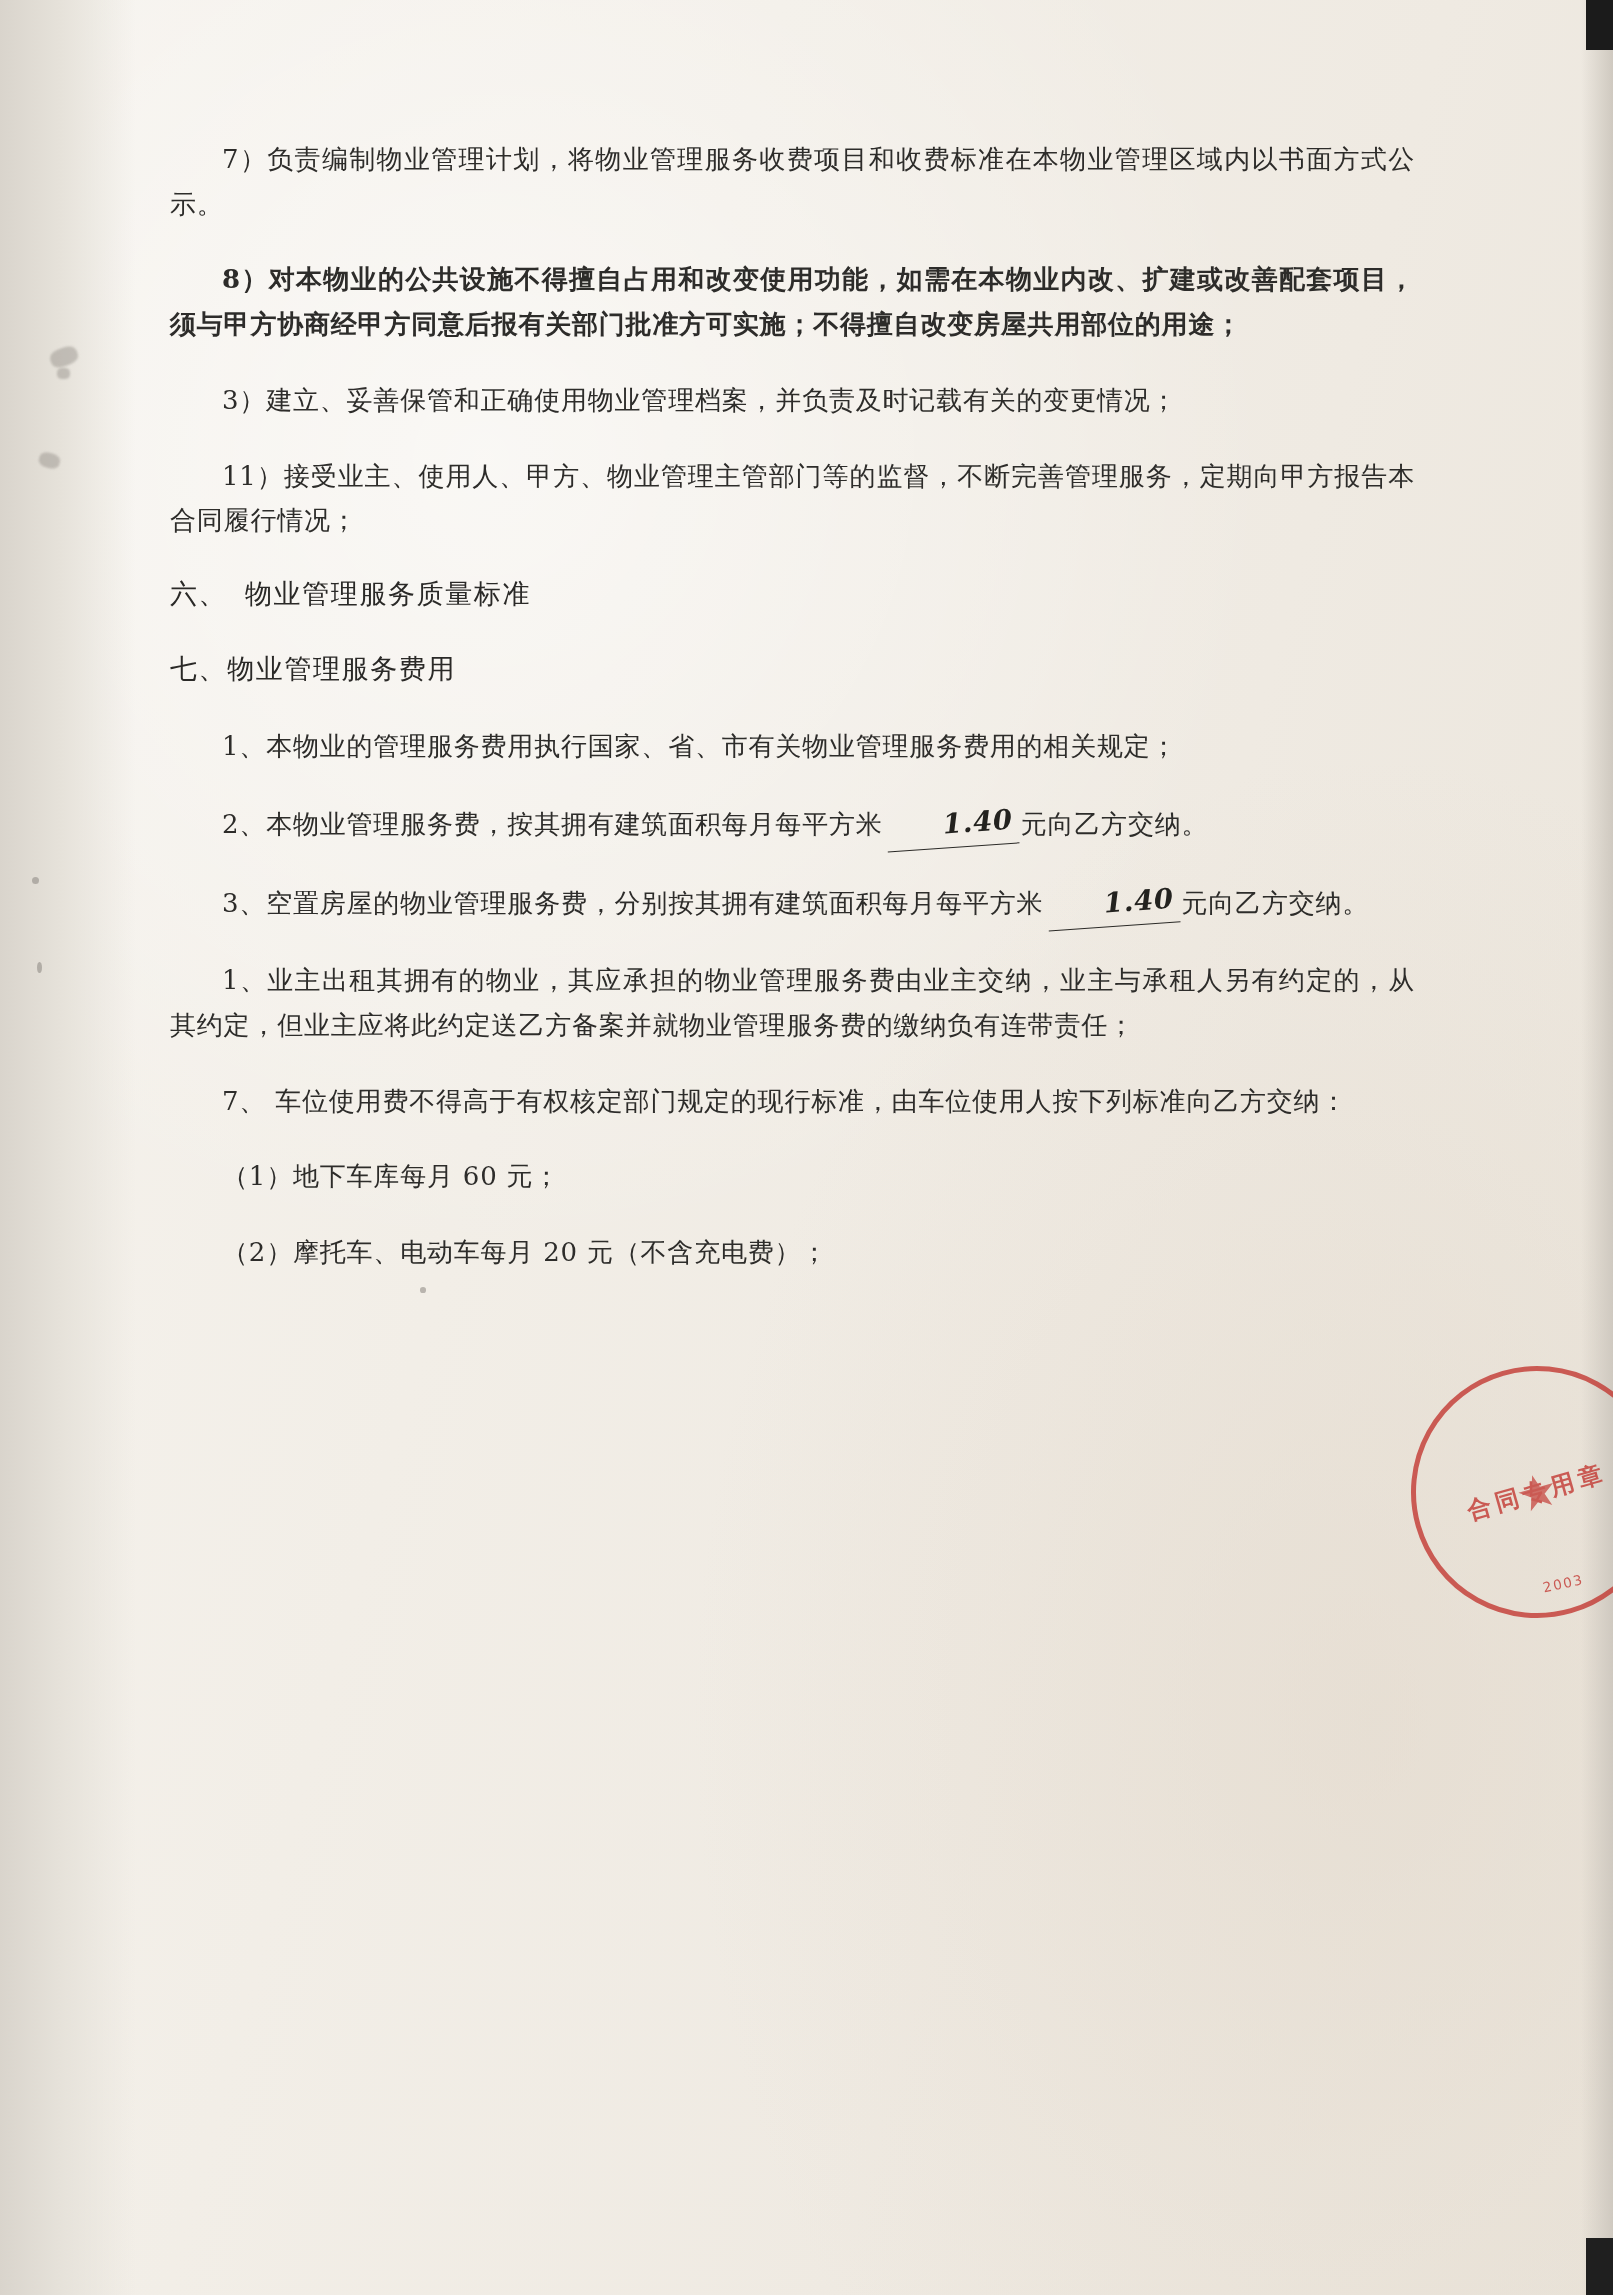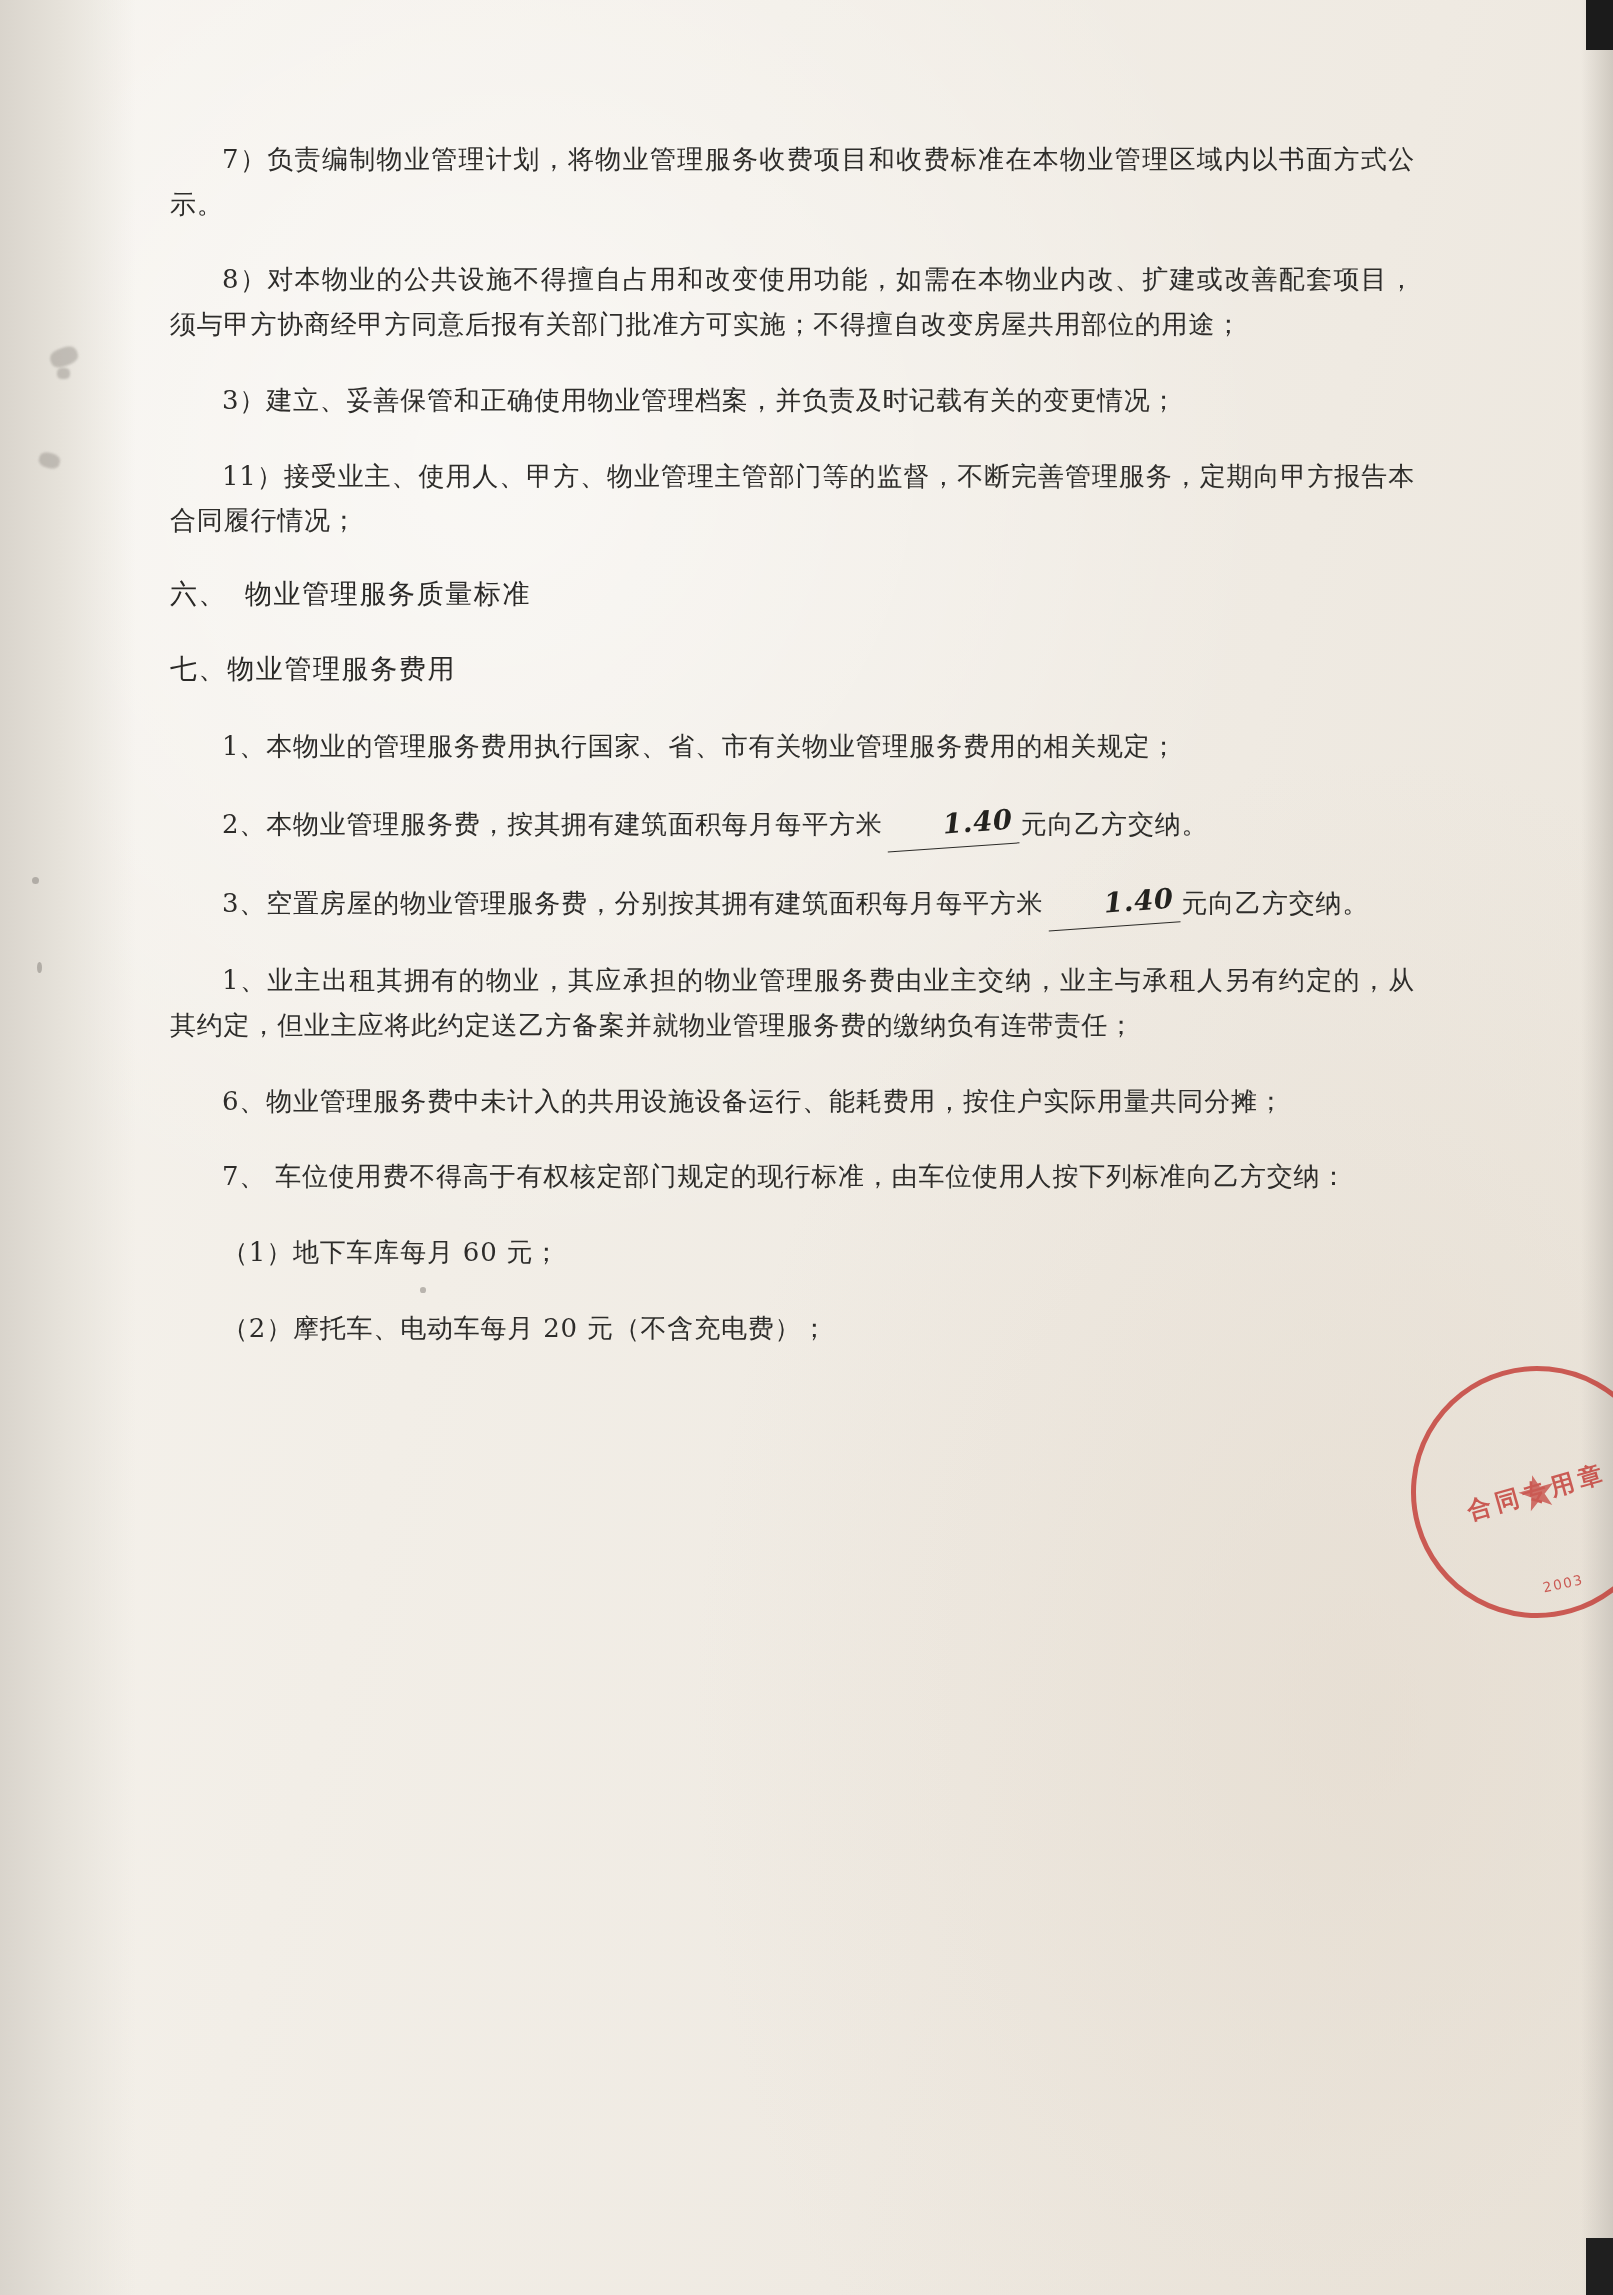--- a/index.html
+++ b/index.html
@@ -72,21 +72,21 @@
   p.heading {
     margin: 0 0 29px 0;
     font-family: Liberation Mono, monospace;
     font-size: 27px;
     line-height: 1.7;
     color: #2a2927;
     letter-spacing: 1.6px;
     text-indent: 0;
   }
   
-  .faded { color: #565450; }
+  .faded { color: #565450; font-weight: bold; }
   .faded2 { color: #6a6764; }
   
   .handwriting {
     font-family: "DejaVu Serif", serif;
     font-style: italic;
     font-weight: bold;
     font-size: 27.5px;
     color: #23221f;
     border-bottom: 1.6px solid #2b2a27;
     padding: 0 4.8px;
@@ -189,21 +189,20 @@
       <span>2、本物业管理服务费，按其拥有建筑面积每月每平方米</span><span class="handwriting">1.40</span><span>元向乙方交纳。</span>
     </p>
 
     <p class="para">
       <span>3、空置房屋的物业管理服务费，分别按其拥有建筑面积每月每平方米</span><span class="handwriting">1.40</span><span>元向乙方交纳。</span>
     </p>
 
     <p class="para">1、业主出租其拥有的物业，其应承担的物业管理服务费由业主交纳，业主与承租人另有约定的，从其约定，但业主应将此约定送乙方备案并就物业管理服务费的缴纳负有连带责任；</p>
 
 
-    <p class="para">6、物业管理服务费中未计入的共用设施设备运行、能耗费用，按住户实际用量共同分摊；</p>
 
     <p class="para">7、 车位使用费不得高于有权核定部门规定的现行标准，由车位使用人按下列标准向乙方交纳：</p>
 
     <p class="para">（1）地下车库每月 60 元；</p>
 
     <p class="para">（2）摩托车、电动车每月 20 元（不含充电费）；</p>
 
   </div>
 
   <div class="stamp">

